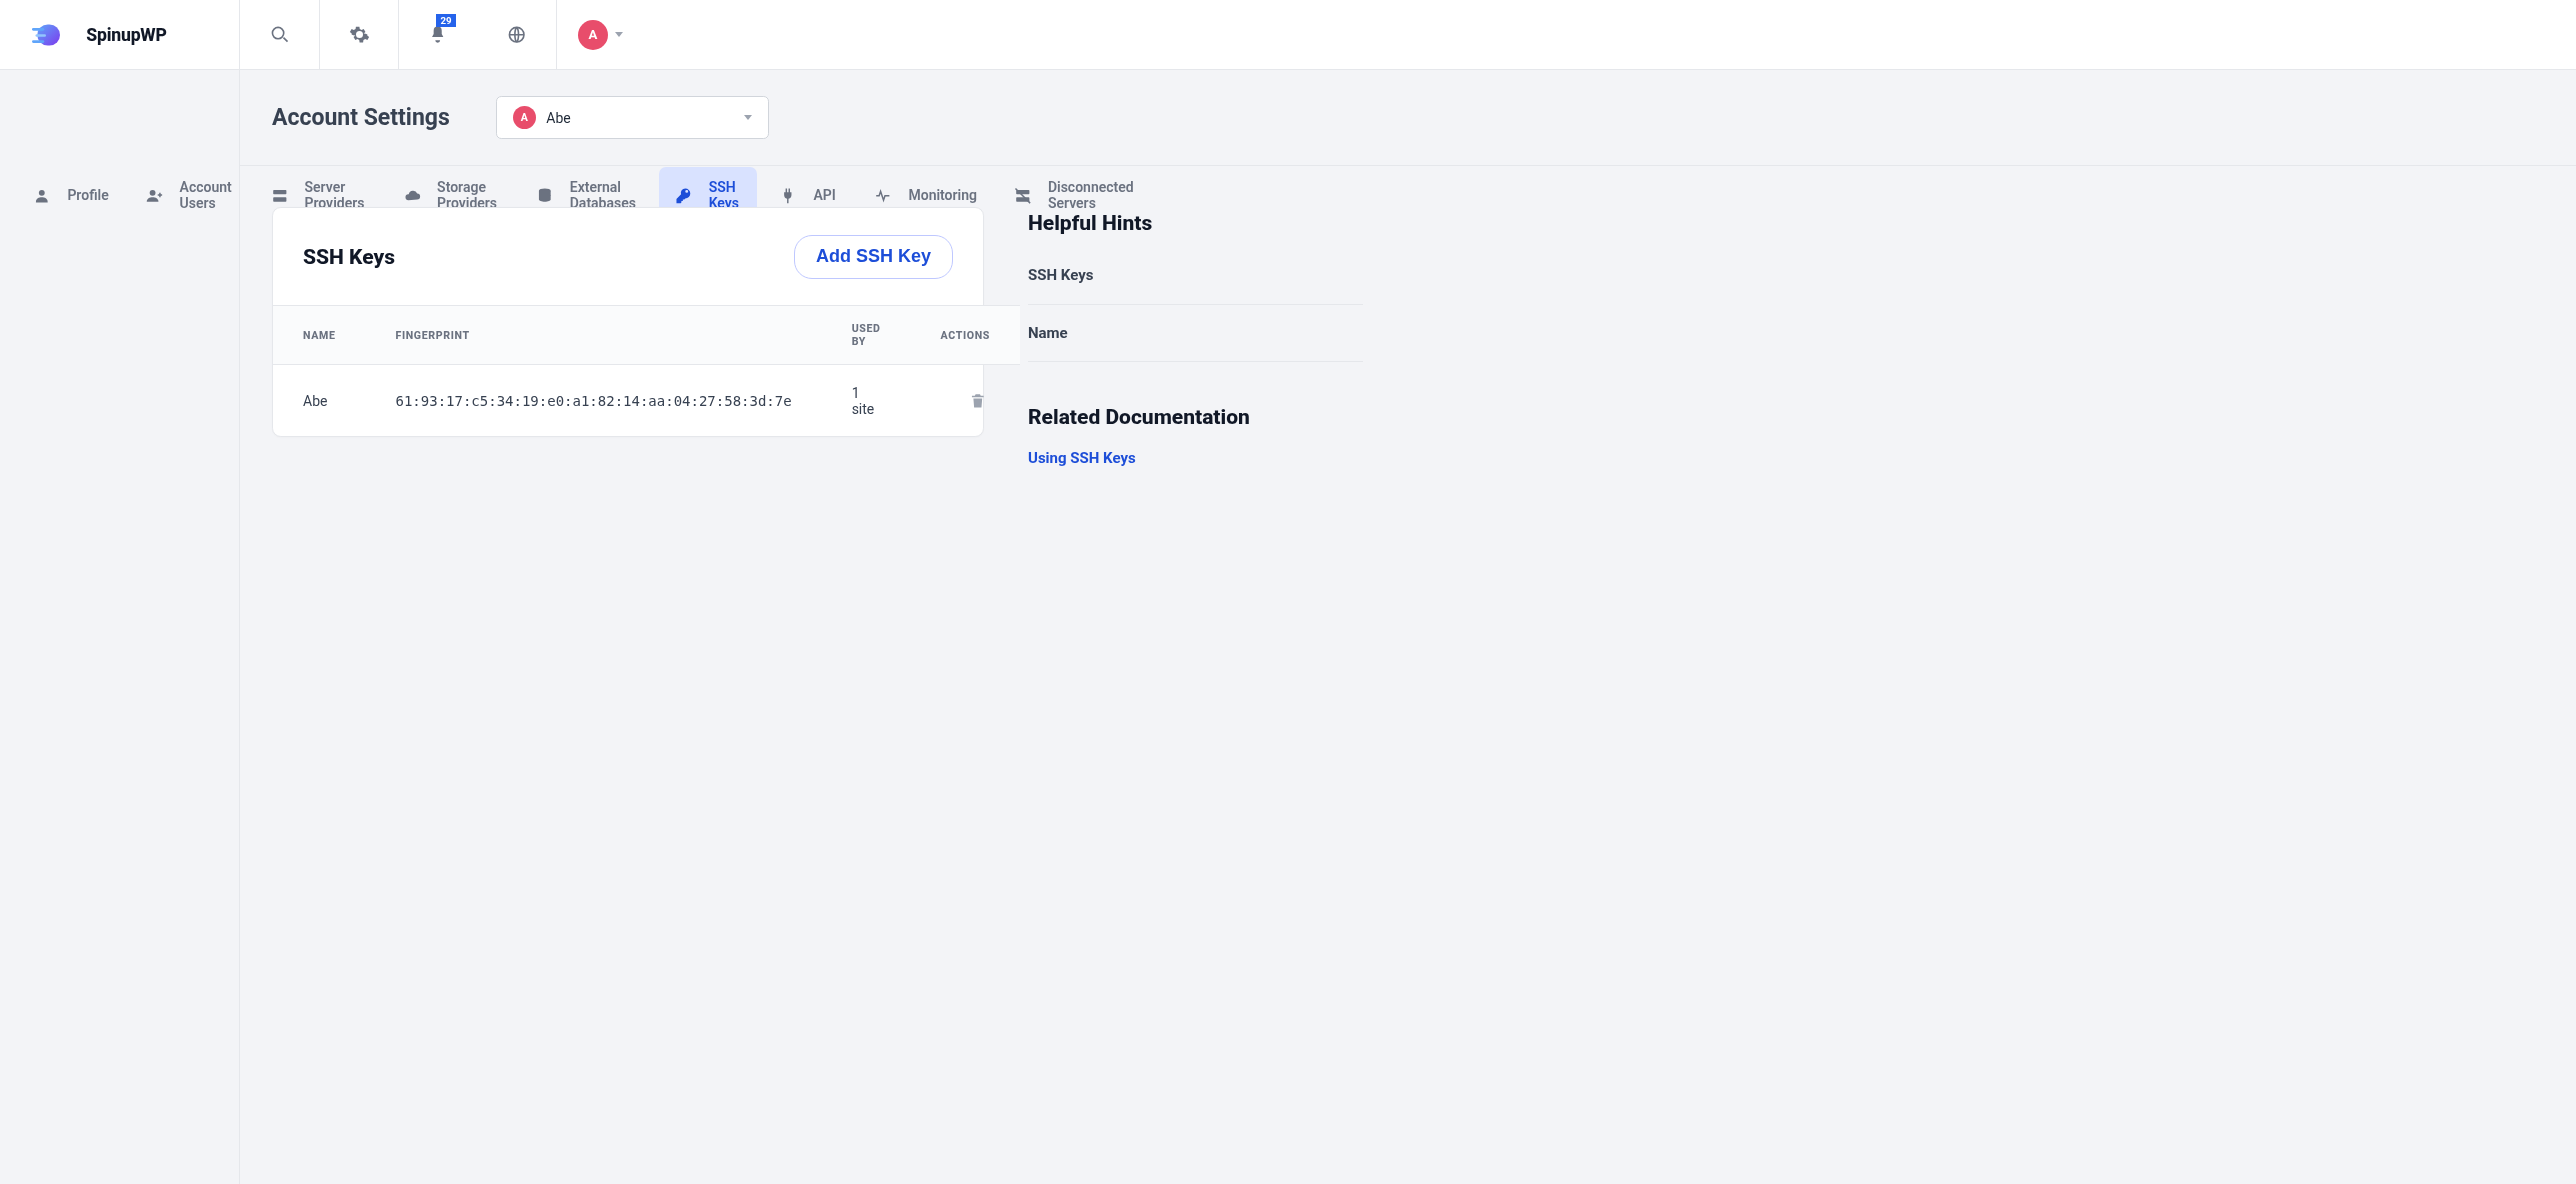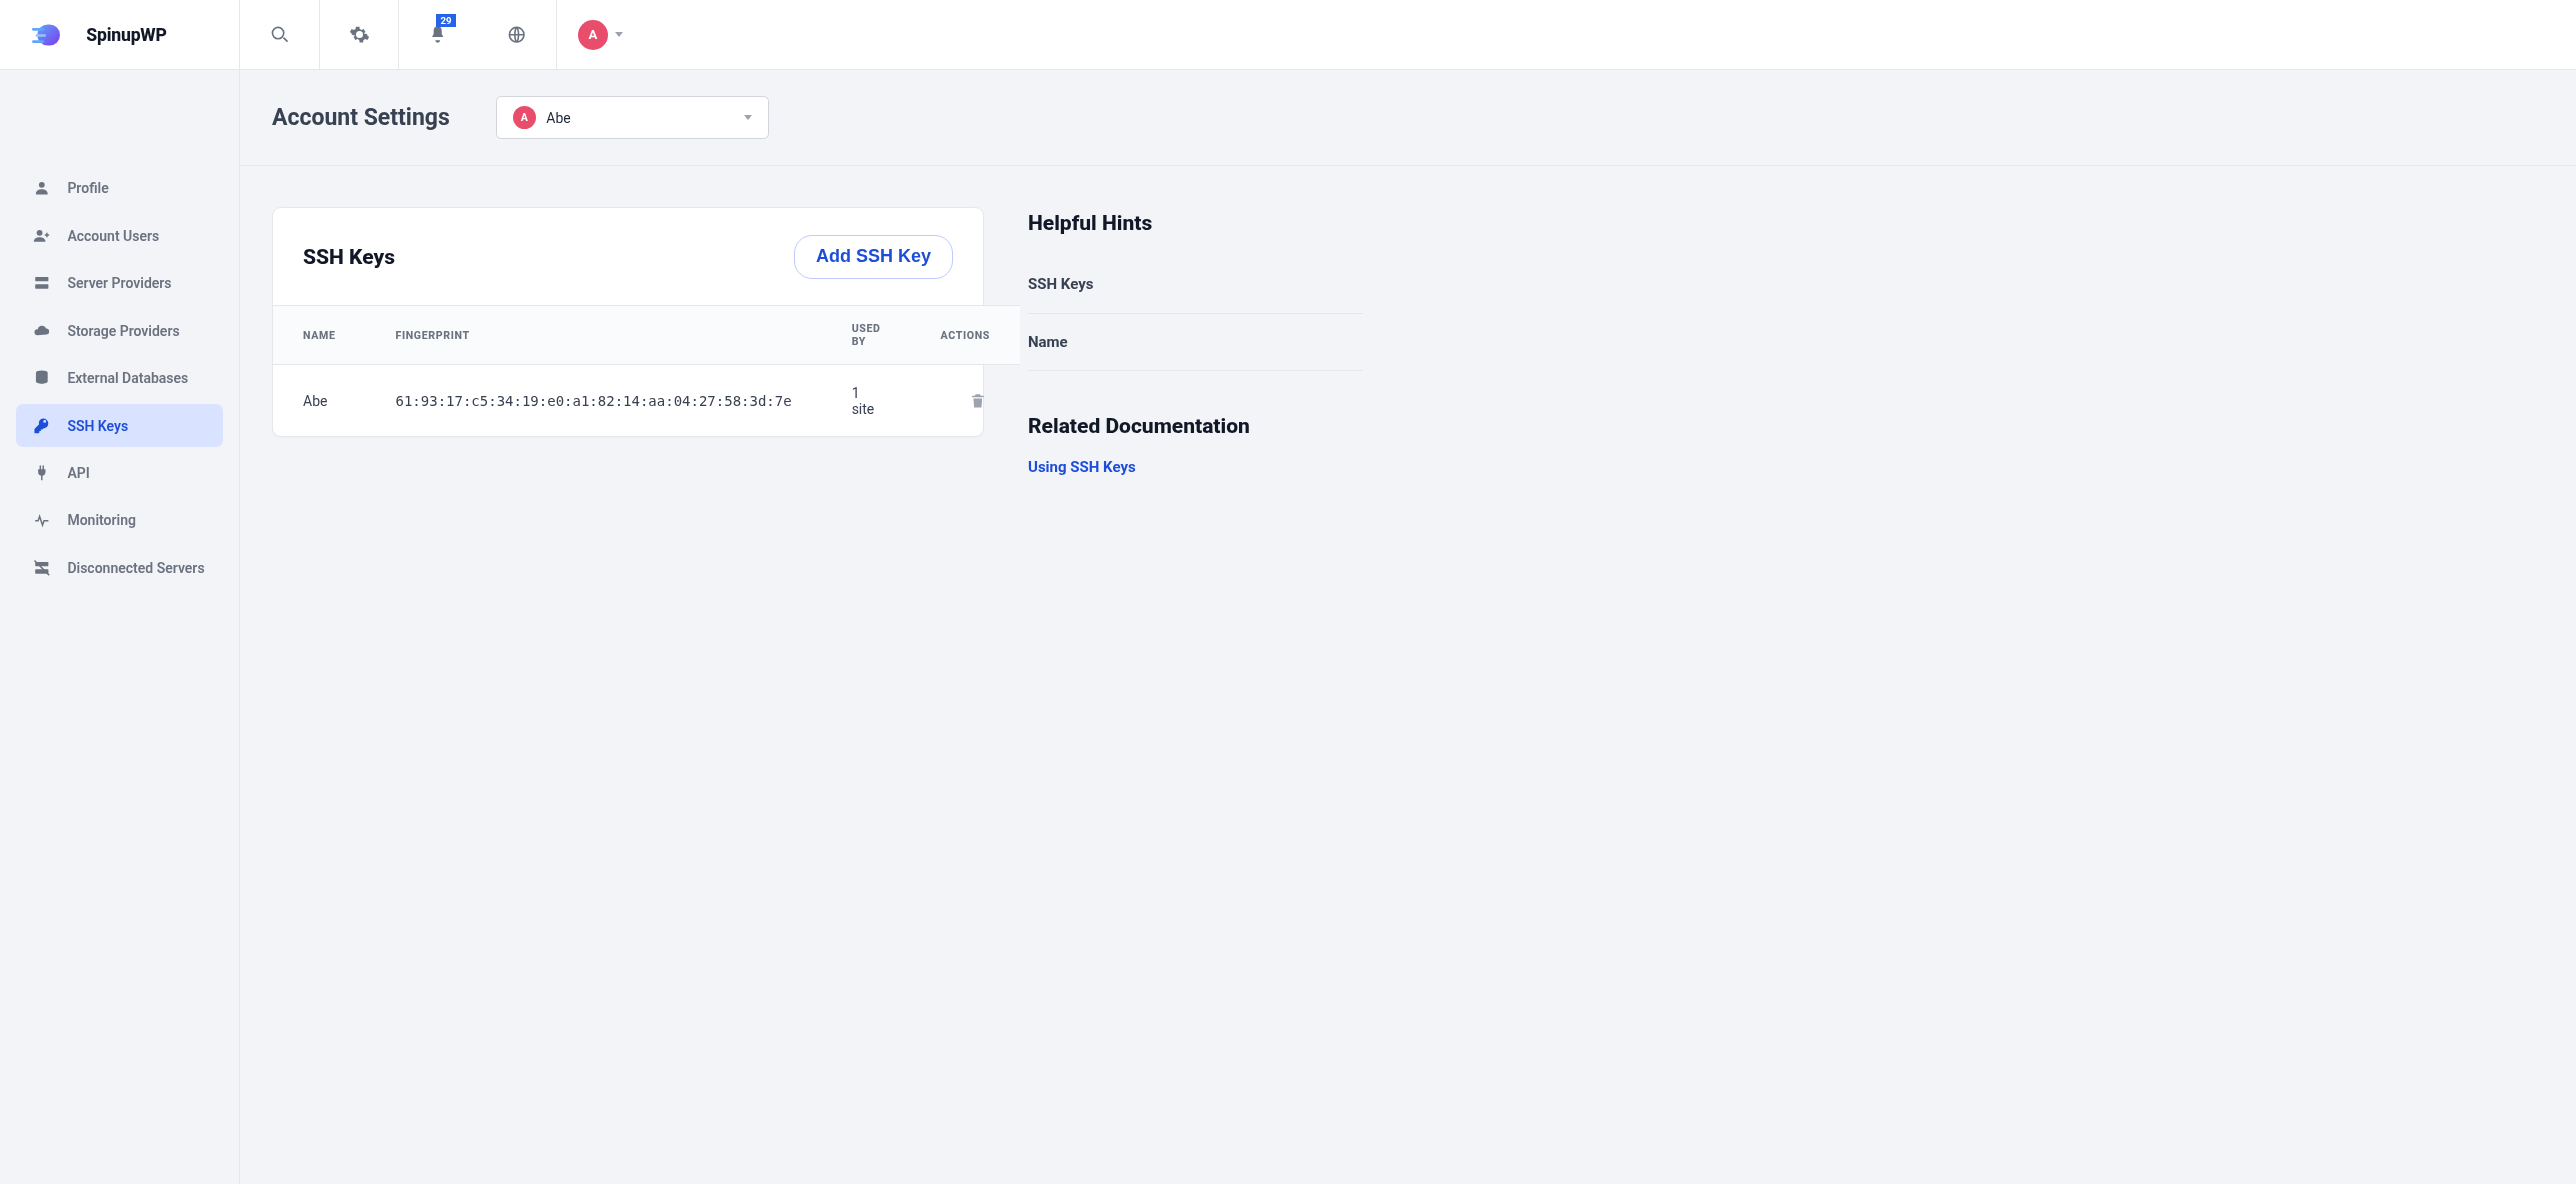--- a/index.html
+++ b/index.html
@@ -73,21 +73,21 @@
   .chev { width:0; height:0; border-left:4.4px solid transparent; border-right:4.4px solid transparent; border-top:5.3px solid #9ca3af; }
 
   
   .shell { display:flex; height: calc(100% - 70px); }
   .sidebar {
     width: 240px;
     background: #f3f4f7;
     border-right: 0.9px solid #e5e7eb;
     padding-top: 97px;
   }
-  .side-list { list-style:none; padding: 0 16px; display:flex; flex-direction:column; gap:5.3px; }
+  .side-list { list-style:none; padding: 0 16px; display:flex; flex-direction:row; gap:5.3px; }
   .side-item {
     display:flex; align-items:center; gap:16px;
     padding: 12.3px 16px;
     border-radius: 7px;
     color:#6b7280; font-weight:600; font-size:14px;
     cursor:pointer;
   }
   .side-item.active {
     background: #d9e2ff;
     color:#1d4ed8;
@@ -150,21 +150,21 @@
     padding: 19.4px 30px;
     font-size:14px;
     color:#374151;
   }
   .mono { font-family: ui-monospace, SFMono-Regular, Menlo, Consolas, monospace; font-size:13.2px; color:#4b5563; }
   .row-action { text-align:right; }
   .trash-btn { background:none; border:none; cursor:pointer; padding:3.5px; }
   .trash-btn svg { fill:#9ca3af; display:block; }
 
   .side-panel { flex:1; padding-top: 3.5px; max-width: 335px;}
-  .sp-heading { font-size:21px; font-weight:800; color:#111827; margin-bottom: 21px; }
+  .sp-heading { font-size:21px; font-weight:800; color:#111827; margin-bottom: 12px; }
   .hint-list { list-style:none; }
   .hint-item {
     padding: 19.4px 0; font-size:15px; font-weight:700; color:#374151;
     border-bottom:0.9px solid #e5e7eb;
     cursor:pointer;
   }
   .sp-heading.second { margin-top: 43px; margin-bottom: 19.4px; }
   .doc-link { color:#1d4ed8; font-weight:700; font-size:15px; cursor:pointer; }
 
 </style>

